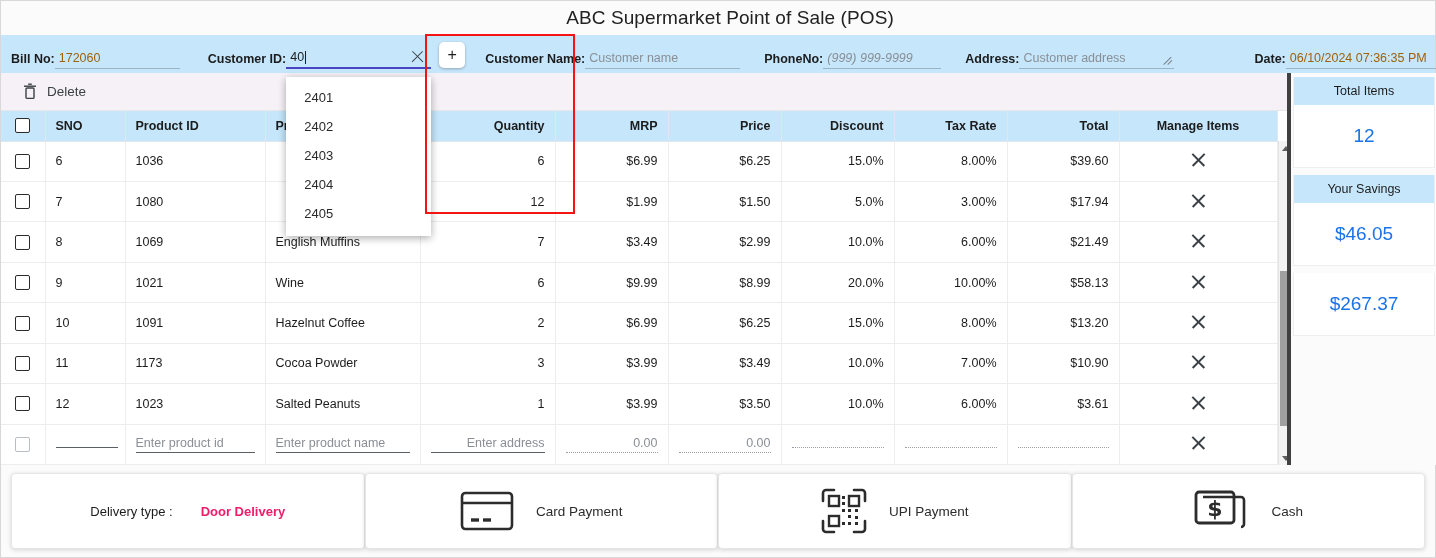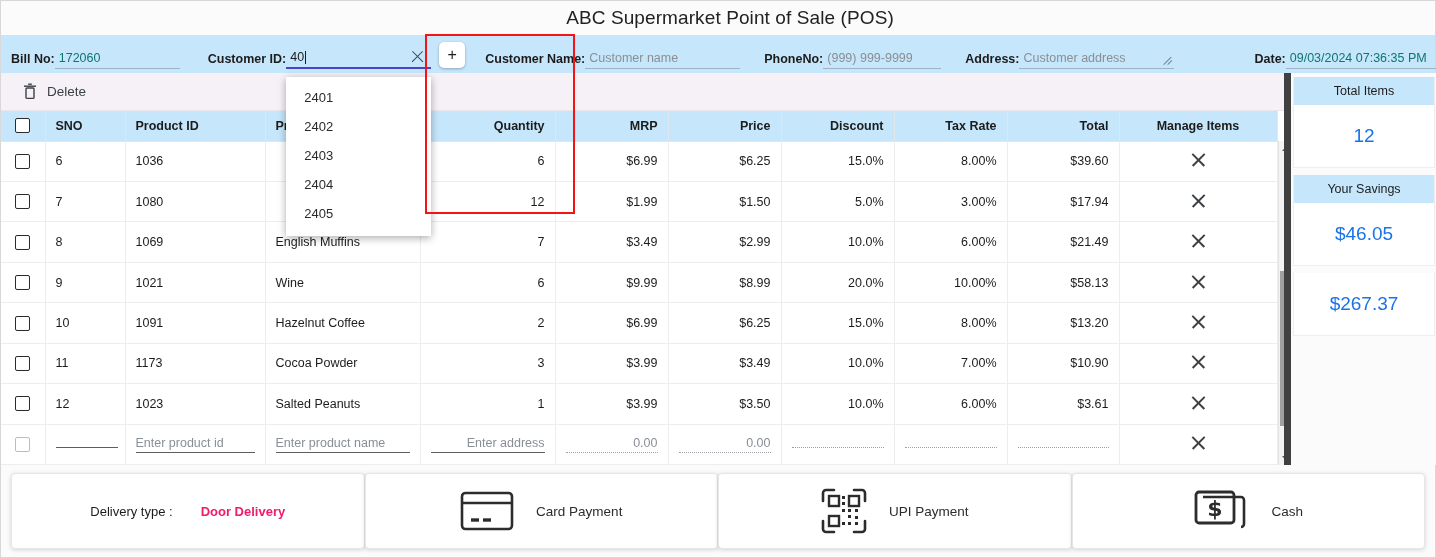--- a/index.html
+++ b/index.html
@@ -36,33 +36,33 @@
     padding: 0 10px;
     position: relative;
     z-index: 40;
   }
   .fieldgrp { display: flex; align-items: flex-end; height: 30px; position: relative; }
   .flabel {
     font-size: 12.5px; font-weight: bold; color: #1c1c1c;
     white-space: nowrap; line-height: 18px; padding-bottom: 1px;
   }
   .fval {
-    font-size: 12.5px; color: #0f766e; line-height: 18px;
+    font-size: 12.5px; color: #a16207; line-height: 18px;
     border-bottom: 1px solid #9bb4c4;
     padding: 0 4px 1px 4px;
     white-space: nowrap;
   }
   .fval.ph { color: #8a8f95; }
 
   .f-bill .fval { width: 125px; }
   .f-cust { margin-left: 28px; }
   .f-name { margin-left: 20px; }
   .f-name .fval { width: 155px; }
   .f-phone { margin-left: 24px; }
-  .f-phone .fval { width: 118px; }
+  .f-phone .fval { width: 118px; font-style: italic; }
   .f-addr { margin-left: 24px; }
   .f-addr .fval { width: 155px; position: relative; }
   .f-date { margin-left: 80px; }
   .f-date .fval { width: 150px; }
 
   
   .grip {
     position: absolute; right: 1px; bottom: 1px;
     width: 10px; height: 10px; overflow: hidden;
   }
@@ -137,21 +137,21 @@
     pointer-events: none;
   }
 
   
   .body { flex: 1; display: flex; padding: 0 0 0 0; position: relative; }
 
   .leftpane {
     width: 1290px; flex: 0 0 1290px;
     display: flex; flex-direction: column;
     background: #fff;
-    border-right: 7px solid #404040;
+    border-right: 4px solid #404040;
   }
 
   .toolbar {
     height: 38px; flex: 0 0 38px;
     background: #f6f1f6;
     border-bottom: 1px solid #e7e7e7;
     display: flex; align-items: center;
     padding-left: 22px;
   }
   .del-btn {
@@ -324,21 +324,21 @@
     <div class="fieldgrp f-addr">
       <span class="flabel">Address:</span>
       <span class="fval ph">
         <span>Customer address</span>
         <span class="grip"></span>
       </span>
     </div>
 
     <div class="fieldgrp f-date">
       <span class="flabel">Date:</span>
-      <span class="fval">09/03/2024 07:36:35 PM</span>
+      <span class="fval">06/10/2024 07:36:35 PM</span>
 
     </div>
   </div>
 
   <div class="body">
 
     <div class="leftpane">
 
       <div class="toolbar">
         <div class="del-btn">

